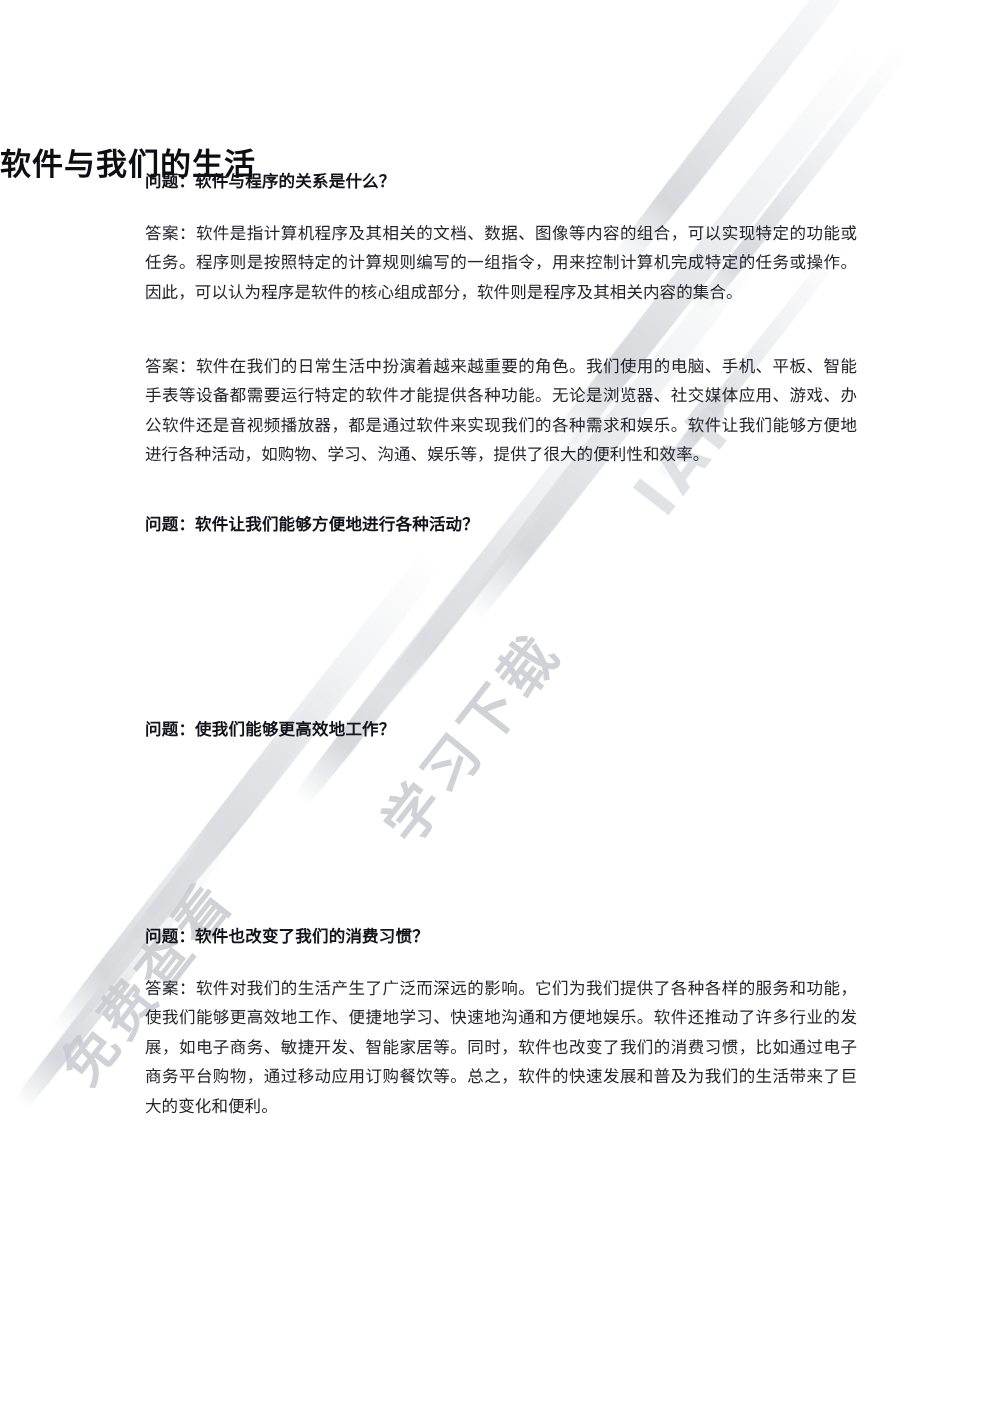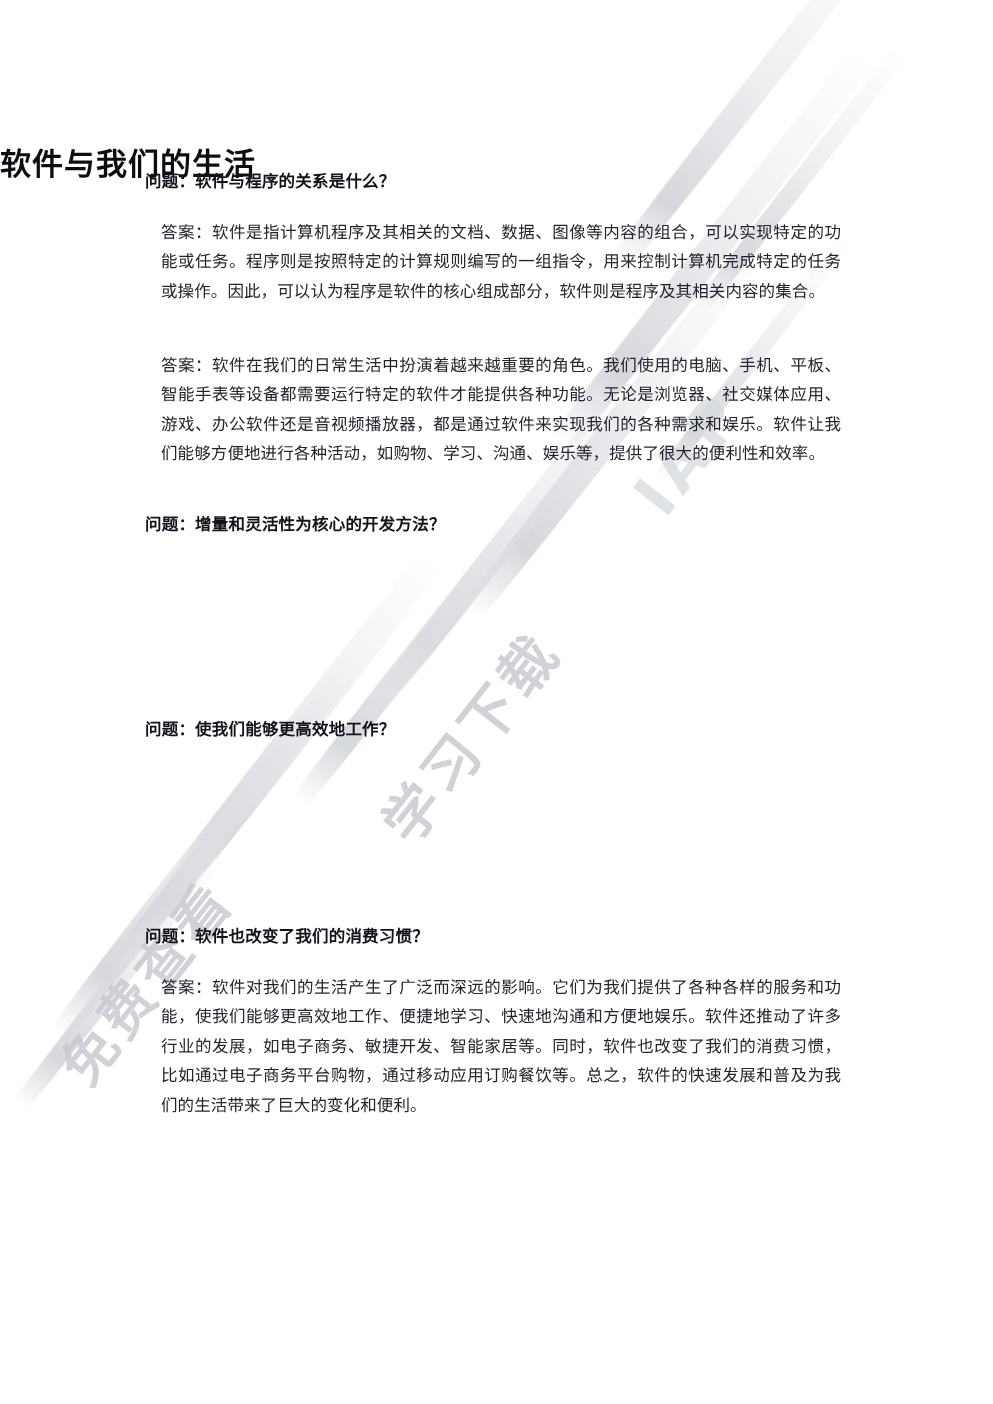--- a/index.html
+++ b/index.html
@@ -84,25 +84,25 @@
     font-family: "DejaVu Sans", "Liberation Sans", sans-serif;
     font-size: 16.5px;
     font-weight: 700;
     color: #13131c;
     line-height: 1.45;
     margin: 0 0 0 0;
     letter-spacing: 0.2px;
   }
 
   .answer {
-    font-family: Liberation Mono, monospace;
+    font-family: Liberation Serif, serif;
     font-size: 16.5px;
     color: #24242e;
     line-height: 29.4px;
-    margin: 16px;
+    margin: 0;
     text-align: justify;
     text-justify: inter-ideograph;
     letter-spacing: 0.1px;
   }
 
   .answer.indented {
     margin-left: 5px;
   }
 </style>
 </head>
@@ -135,21 +135,21 @@
     <div class="qa-block" style="top:170px;">
       <p class="question">问题：软件与程序的关系是什么？</p>
       <p class="answer" style="margin-top:25px;">答案：软件是指计算机程序及其相关的文档、数据、图像等内容的组合，可以实现特定的功能或任务。程序则是按照特定的计算规则编写的一组指令，用来控制计算机完成特定的任务或操作。因此，可以认为程序是软件的核心组成部分，软件则是程序及其相关内容的集合。</p>
     </div>
 
     <div class="qa-block" style="top:327px;">
       <p class="answer" style="margin-top:25px;">答案：软件在我们的日常生活中扮演着越来越重要的角色。我们使用的电脑、手机、平板、智能手表等设备都需要运行特定的软件才能提供各种功能。无论是浏览器、社交媒体应用、游戏、办公软件还是音视频播放器，都是通过软件来实现我们的各种需求和娱乐。软件让我们能够方便地进行各种活动，如购物、学习、沟通、娱乐等，提供了很大的便利性和效率。</p>
     </div>
 
     <div class="qa-block" style="top:513px;">
-      <p class="question">问题：增量和灵活性为核心的开发方法？</p>
+      <p class="question">问题：软件让我们能够方便地进行各种活动？</p>
     </div>
 
     <div class="qa-block" style="top:718px;">
       <p class="question">问题：使我们能够更高效地工作？</p>
     </div>
 
     <div class="qa-block" style="top:925px;">
       <p class="question">问题：软件也改变了我们的消费习惯？</p>
       <p class="answer" style="margin-top:25px;">答案：软件对我们的生活产生了广泛而深远的影响。它们为我们提供了各种各样的服务和功能，使我们能够更高效地工作、便捷地学习、快速地沟通和方便地娱乐。软件还推动了许多行业的发展，如电子商务、敏捷开发、智能家居等。同时，软件也改变了我们的消费习惯，比如通过电子商务平台购物，通过移动应用订购餐饮等。总之，软件的快速发展和普及为我们的生活带来了巨大的变化和便利。</p>
     </div>

